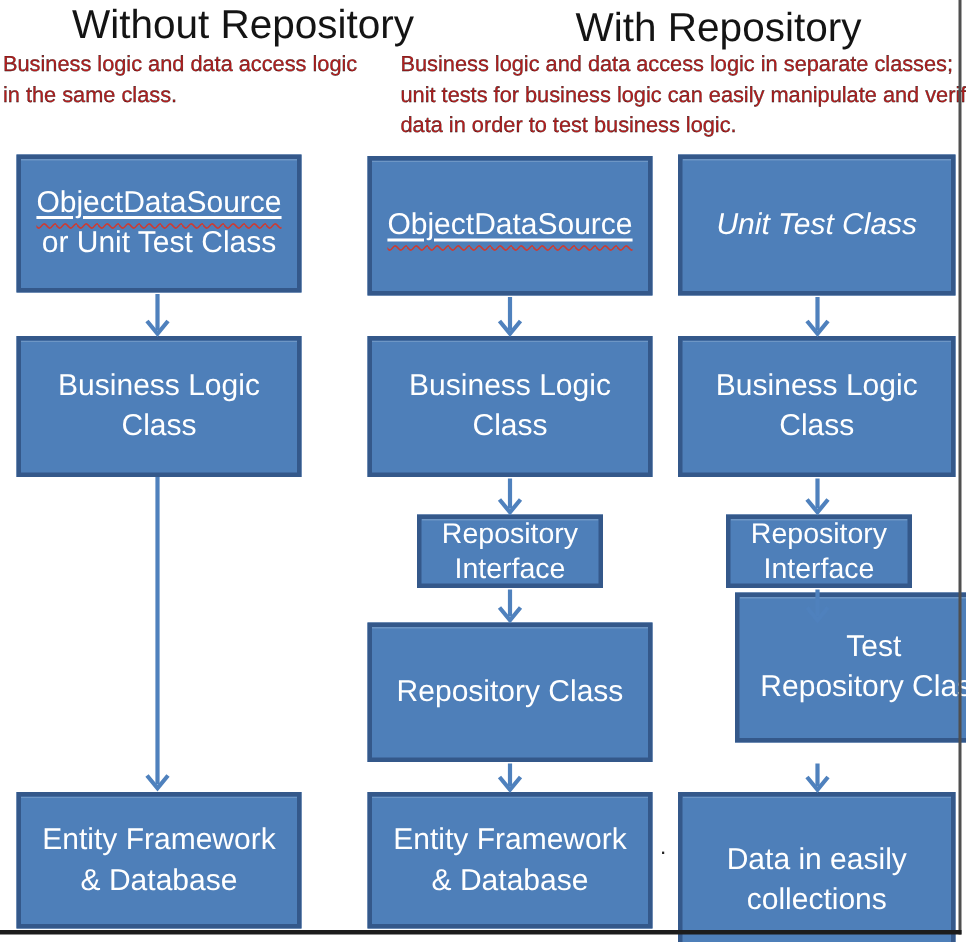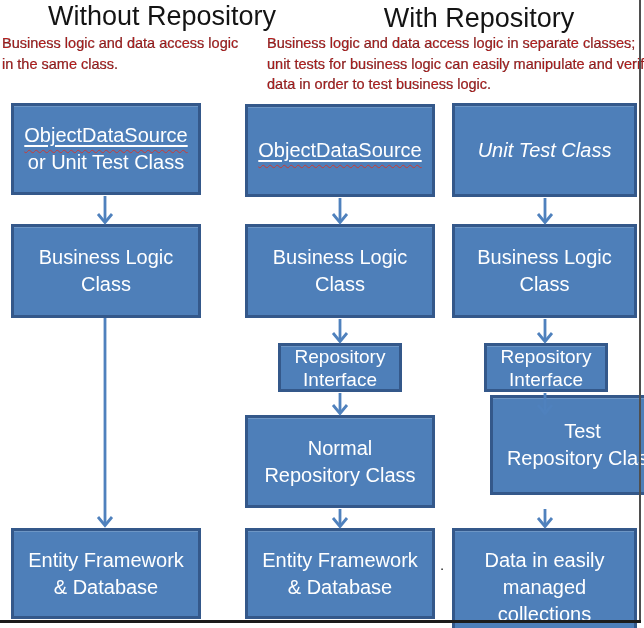--- a/index.html
+++ b/index.html
@@ -112,21 +112,20 @@
   </div>
   <div class="box" style="left:245px; top:224px; width:190px; height:94px;">
     <span>Business Logic</span>
     <span>Class</span>
   </div>
   <div class="box box-small" style="left:278px; top:343px; width:124px; height:49px;">
     <span>Repository</span>
     <span>Interface</span>
   </div>
   <div class="box" style="left:245px; top:415px; width:190px; height:93px;">
-    <span>Normal</span>
     <span>Repository Class</span>
   </div>
   <div class="box" style="left:245px; top:528px; width:190px; height:91px;">
     <span>Entity Framework</span>
     <span>&amp; Database</span>
   </div>
 
   <div class="box" style="left:452px; top:103px; width:185px; height:94px;font-style:italic;">
     <span>Unit Test Class</span>
   </div>
@@ -137,21 +136,20 @@
   <div class="box box-small" style="left:484px; top:343px; width:124px; height:49px;">
     <span>Repository</span>
     <span>Interface</span>
   </div>
   <div class="box" style="left:452px; top:395px; width:185px; height:100px;margin-left:38px;">
     <span>Test</span>
     <span>Repository Class</span>
   </div>
   <div class="box" style="left:452px; top:528px; width:185px; height:118px;">
     <span>Data in easily</span>
-    <span>managed</span>
     <span>collections</span>
   </div>
 
   <div class="stray-dot">.</div>
 
   <svg id="arrow-layer" width="644" height="628" viewBox="0 0 644 628">
     <g stroke="#4F81BD" stroke-width="2.8" fill="none" stroke-linecap="butt">
 
       <g>
         <line x1="105" y1="196" x2="105" y2="220"></line>

